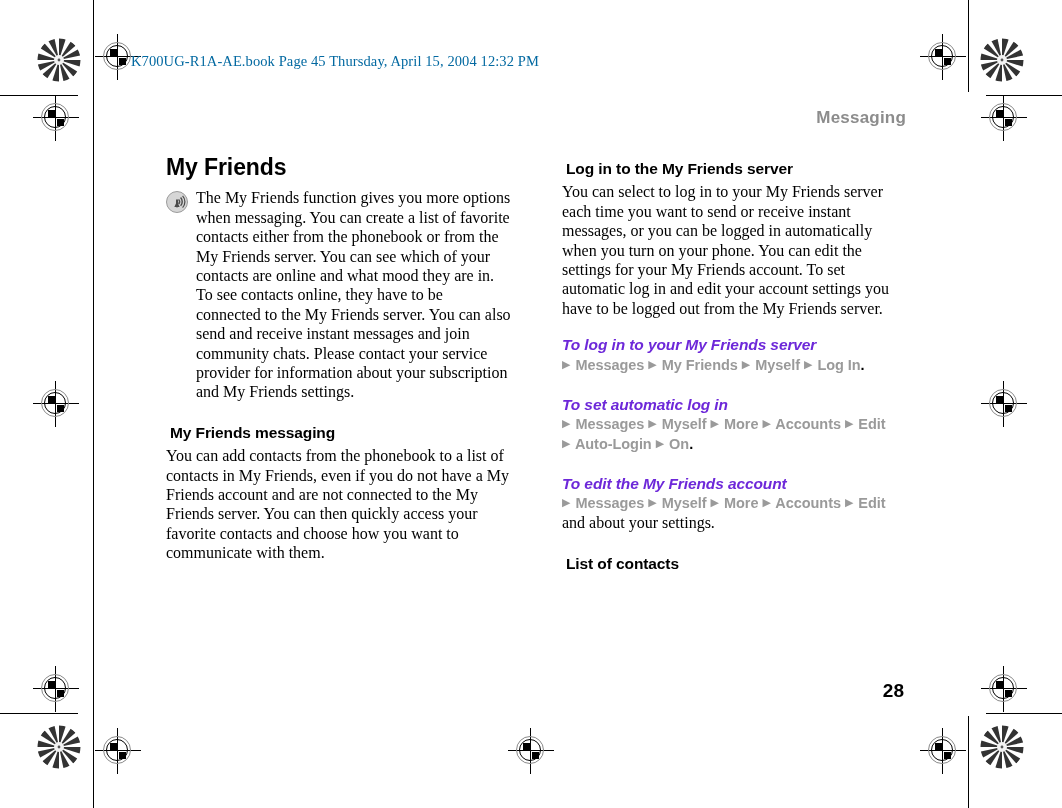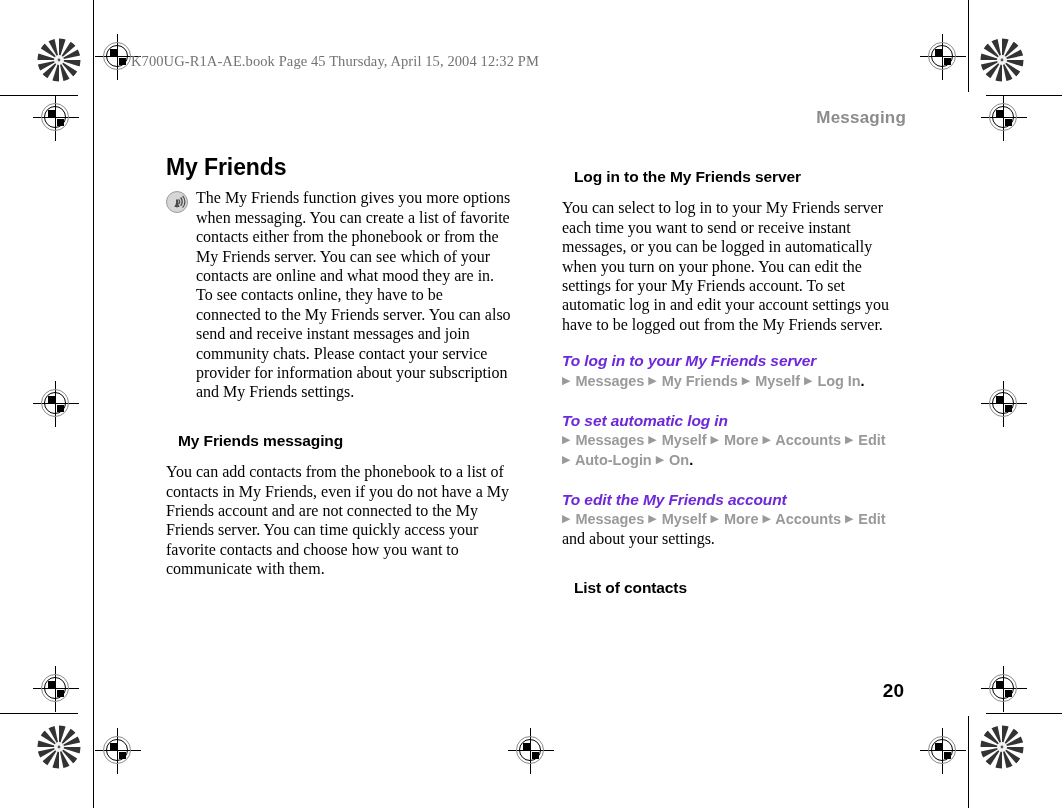--- a/index.html
+++ b/index.html
@@ -77,21 +77,21 @@
 
   
   .page { position: absolute; inset: 0; }
 
   .file-stamp {
     position: absolute;
     left: 131px;
     top: 53px;
     font-family: "Liberation Serif", "DejaVu Serif", serif;
     font-size: 14.5px;
-    color: #737373;
+    color: #0369a1;
     white-space: nowrap;
     letter-spacing: 0.1px;
   }
 
   .running-head {
     position: absolute;
     right: 156px;
     top: 108px;
     font-family: "Liberation Sans", "DejaVu Sans", sans-serif;
     font-size: 17px;
@@ -122,21 +122,21 @@
     margin: 0 0 8px 0;
     font-family: "Liberation Sans", "DejaVu Sans", sans-serif;
     font-size: 23px;
     font-weight: bold;
     color: #000;
     letter-spacing: -0.1px;
     line-height: 1.1;
   }
 
   h2.sub-head {
-    margin: 12px;
+    margin: 4px;
     font-family: "Liberation Sans", "DejaVu Sans", sans-serif;
     font-size: 15.5px;
     font-weight: bold;
     color: #000;
     line-height: 1.25;
     letter-spacing: -0.1px;
   }
 
   h3.task-head {
     margin: 0;
@@ -351,21 +351,21 @@
           <path d="M14.6 6.6 A6 6 0 0 1 14.6 14.8" fill="none" stroke="#4a4a4a" stroke-width="1.4"></path>
           <path d="M16.6 4.9 A8.6 8.6 0 0 1 16.6 16.6" fill="none" stroke="#4a4a4a" stroke-width="1.2"></path>
         </svg>
       </span>
       <p class="body">The My Friends function gives you more options when messaging. You can create a list of favorite contacts either from the phonebook or from the My Friends server. You can see which of your contacts are online and what mood they are in. To see contacts online, they have to be connected to the My Friends server. You can also send and receive instant messages and join community chats. Please contact your service provider for information about your subscription and My Friends settings.</p>
     </div>
 
     <div class="gap-md"></div>
 
     <h2 class="sub-head">My Friends messaging</h2>
-    <p class="body">You can add contacts from the phonebook to a list of contacts in My Friends, even if you do not have a My Friends account and are not connected to the My Friends server. You can time quickly access your favorite contacts and choose how you want to communicate with them.</p>
+    <p class="body">You can add contacts from the phonebook to a list of contacts in My Friends, even if you do not have a My Friends account and are not connected to the My Friends server. You can then quickly access your favorite contacts and choose how you want to communicate with them.</p>
   </div>
 
   <div class="col col-right">
 
     <h2 class="sub-head">Log in to the My Friends server</h2>
     <p class="body">You can select to log in to your My Friends server each time you want to send or receive instant messages, or you can be logged in automatically when you turn on your phone. You can edit the settings for your My Friends account. To set automatic log in and edit your account settings you have to be logged out from the My Friends server.</p>
 
     <div class="gap-md"></div>
 
     <h3 class="task-head">To log in to your My Friends server</h3>
@@ -415,14 +415,14 @@
       <span class="arrow">▶</span>
       <span>Edit</span>
     </p>
     <p class="body">and about your settings.</p>
 
     <div class="gap-md"></div>
 
     <h2 class="sub-head">List of contacts</h2>
   </div>
 
-  <div class="folio">20</div>
+  <div class="folio">28</div>
 </div>
 
 </body></html>

